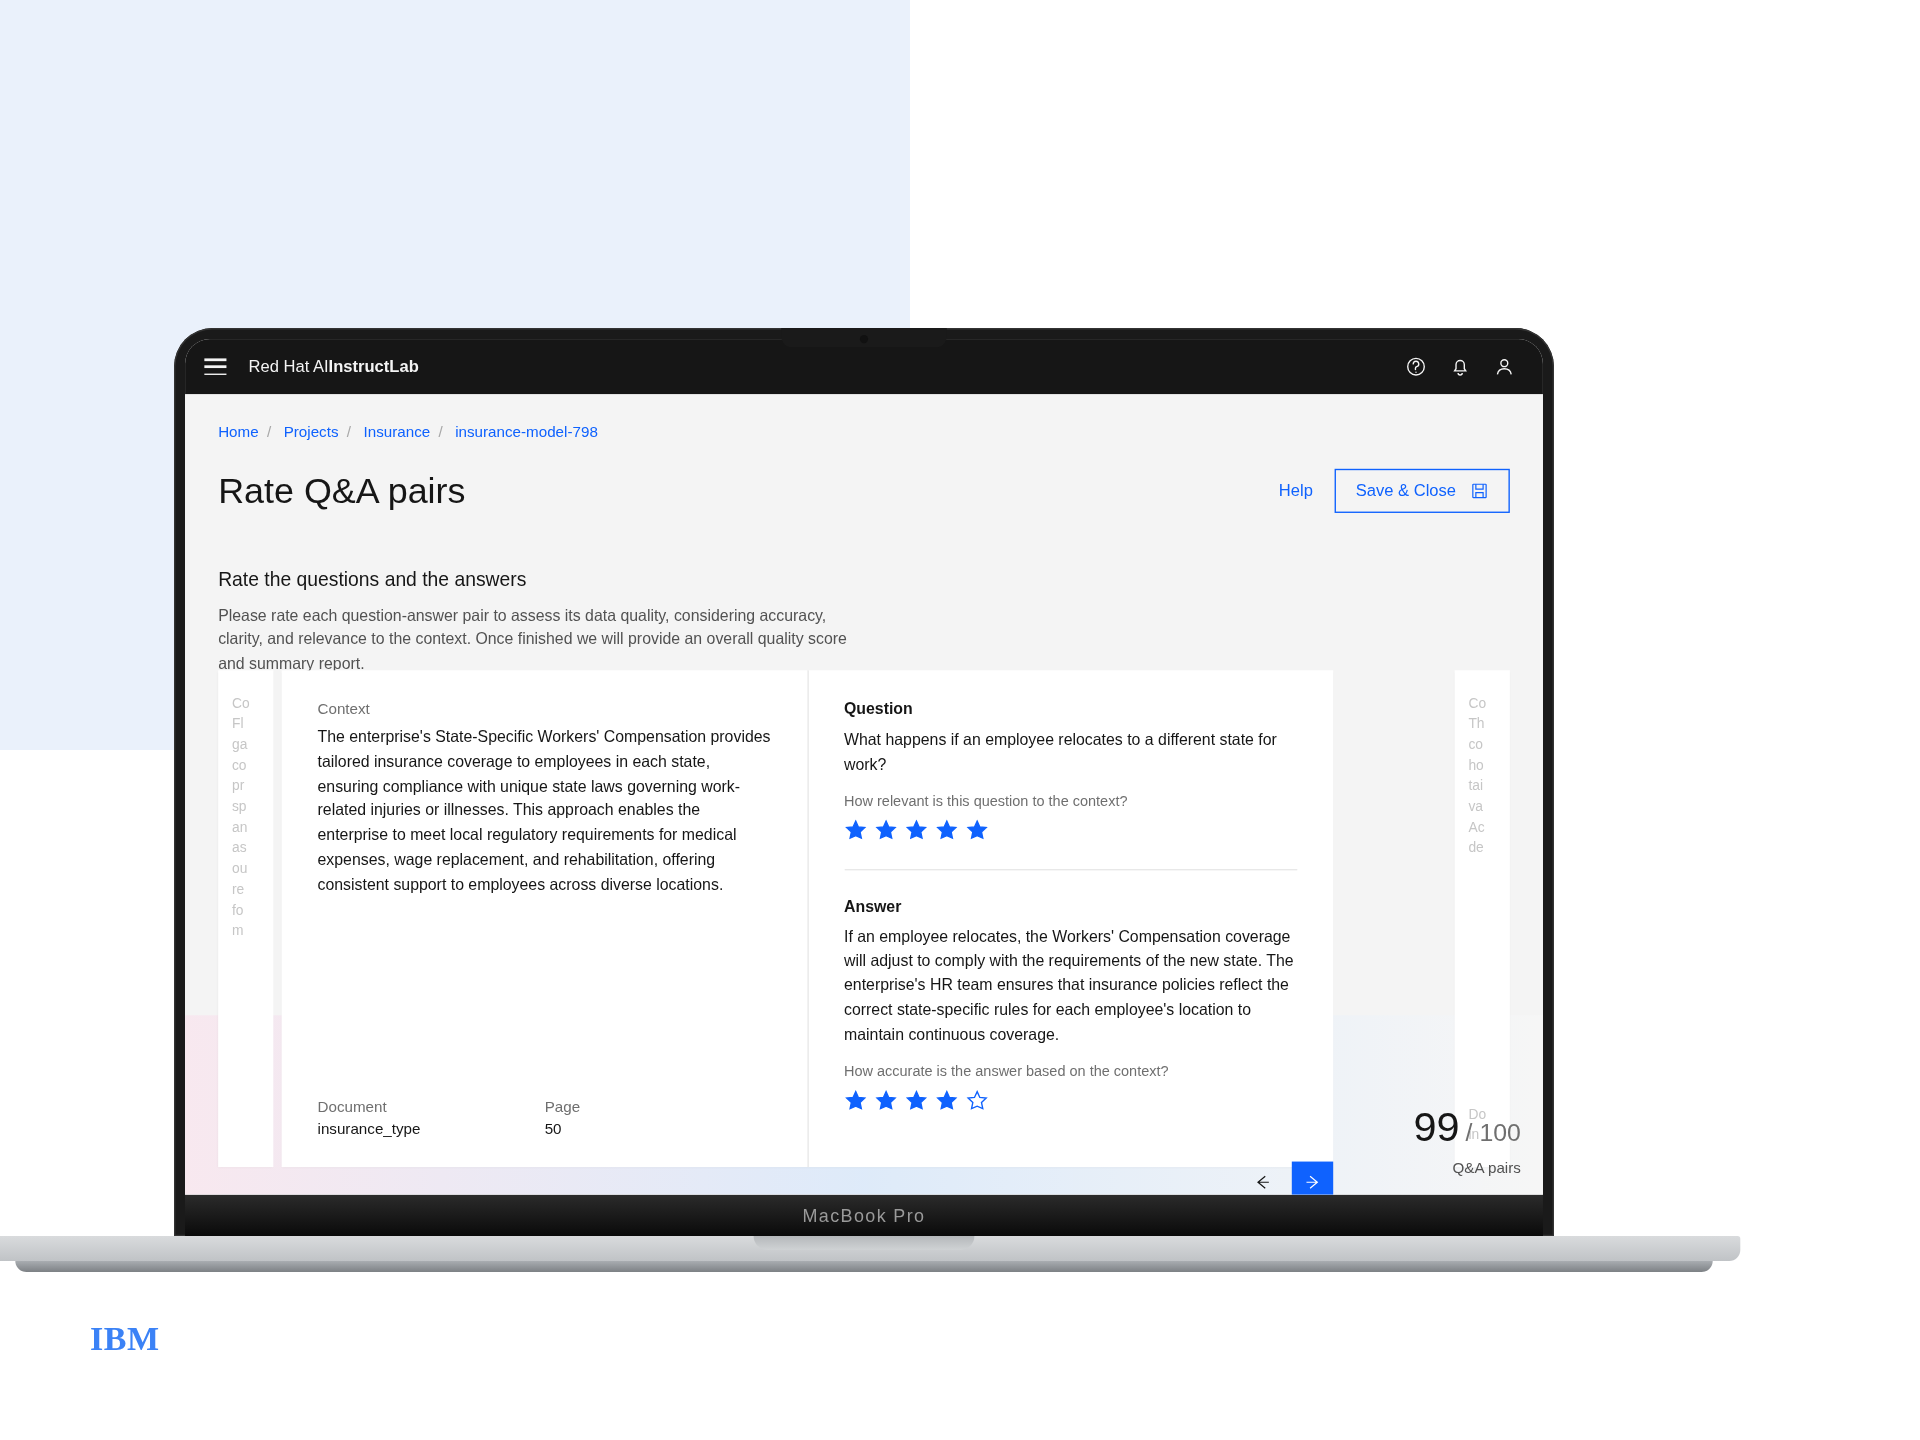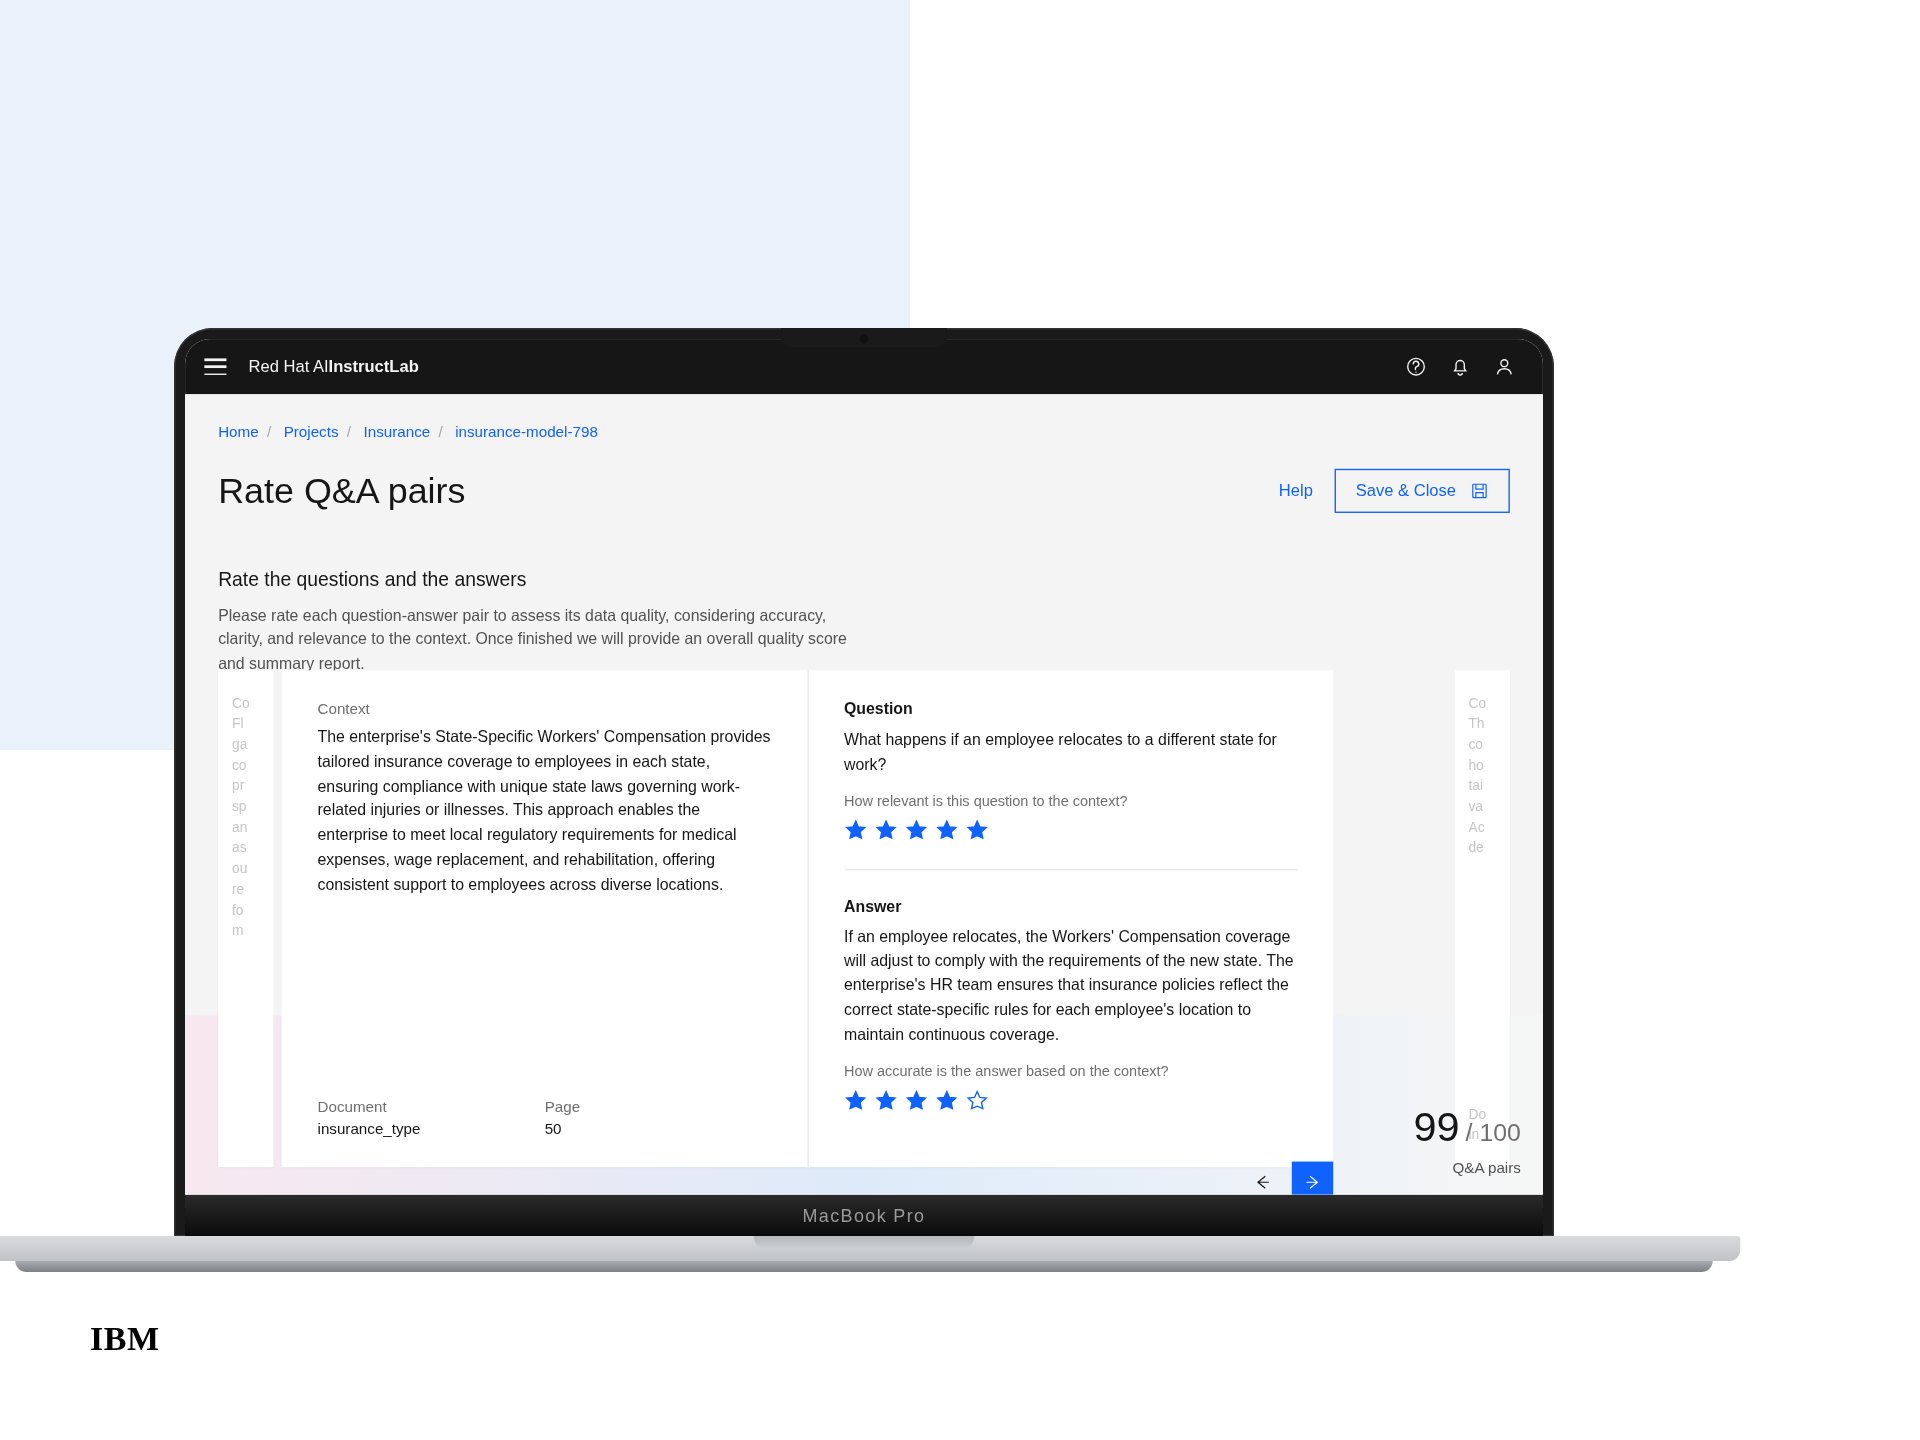--- a/index.html
+++ b/index.html
@@ -1,18 +1,18 @@
 <!DOCTYPE html>
 <html><head>
 <meta charset="utf-8">
 <style>
   * { box-sizing: border-box; margin: 0; padding: 0; }
   html, body { width: 1920px; height: 1440px; font-family: "Helvetica Neue", Arial, sans-serif; background: #fff; overflow: hidden; }
   .bg-pale { position: absolute; left: 0; top: 0; width: 910px; height: 750px; background: #eaf1fb; }
-  .ibm-logo { position: absolute; left: 90px; top: 1320px; font-family: Georgia, "Times New Roman", serif; font-weight: 900; letter-spacing: 0.5px; font-size: 34px; color: #000000; }
+  .ibm-logo { position: absolute; left: 90px; top: 1320px; font-family: Georgia, "Times New Roman", serif; font-weight: 900; letter-spacing: 0.5px; font-size: 34px; color: #3b82f6; }
   .laptop { position: absolute; left: 45%; top: 800px; transform: translate(-50%, -50%) scale(1.38); width: 1000px; }
   .screen-wrap { width: 1000px; padding: 8px 8px 0 8px; background: #1a1a1a; border-radius: 28px 28px 0 0; position: relative; box-shadow: 0 0 0 1px #333 inset; }
   .notch { position:absolute; left:50%; transform:translateX(-50%); top:0; width:120px; height:14px; background:#1a1a1a; border-radius:0 0 8px 8px; z-index:50; }
   .cam { position:absolute; left:50%; top:5px; transform:translateX(-50%); width:6px; height:6px; border-radius:50%; background:#111;}
   .screen { width: 100%; height: 620px; background: #f4f4f4; border-radius: 18px 18px 0 0; overflow: hidden; position: relative; display:flex; flex-direction:column; }
   .hinge { height: 30px; background: linear-gradient(#2b2b2b,#0a0a0a); display:flex; align-items:center; justify-content:center; color:#9a9a9a; font-size:13px; letter-spacing:1px; font-family: "Helvetica Neue", Arial, sans-serif; font-weight:300;}
   .base { width: 1270px; margin-left: -135px; height: 18px; background: linear-gradient(#d9dbdd,#c0c3c6); border-radius: 2px 2px 8px 8px; position:relative; }
   .thumb-cut { position:absolute; left:50%; top:0; transform:translateX(-50%); width:160px; height:10px; background:linear-gradient(#b5b8bb,#cfd2d4); border-radius:0 0 60px 60px; }
   .foot { width:1230px; margin-left:-115px; height:8px; background:linear-gradient(#a9adb1,#7d8185); border-radius:0 0 14px 14px;}
   

